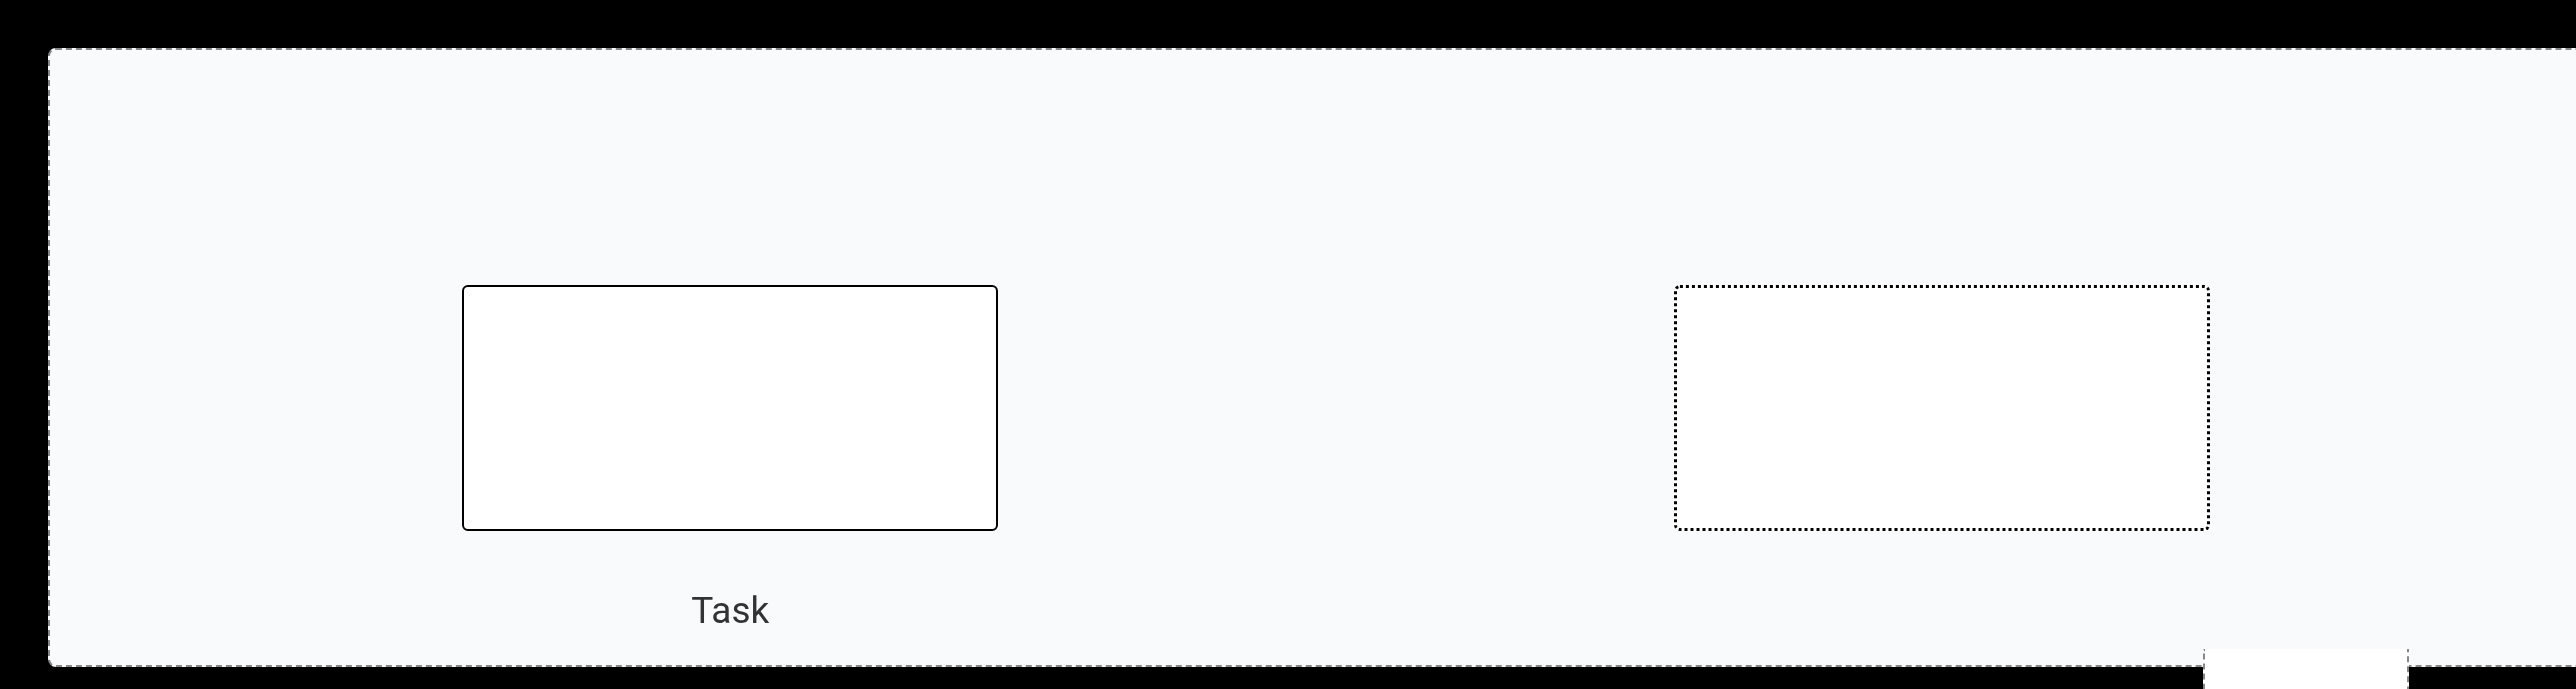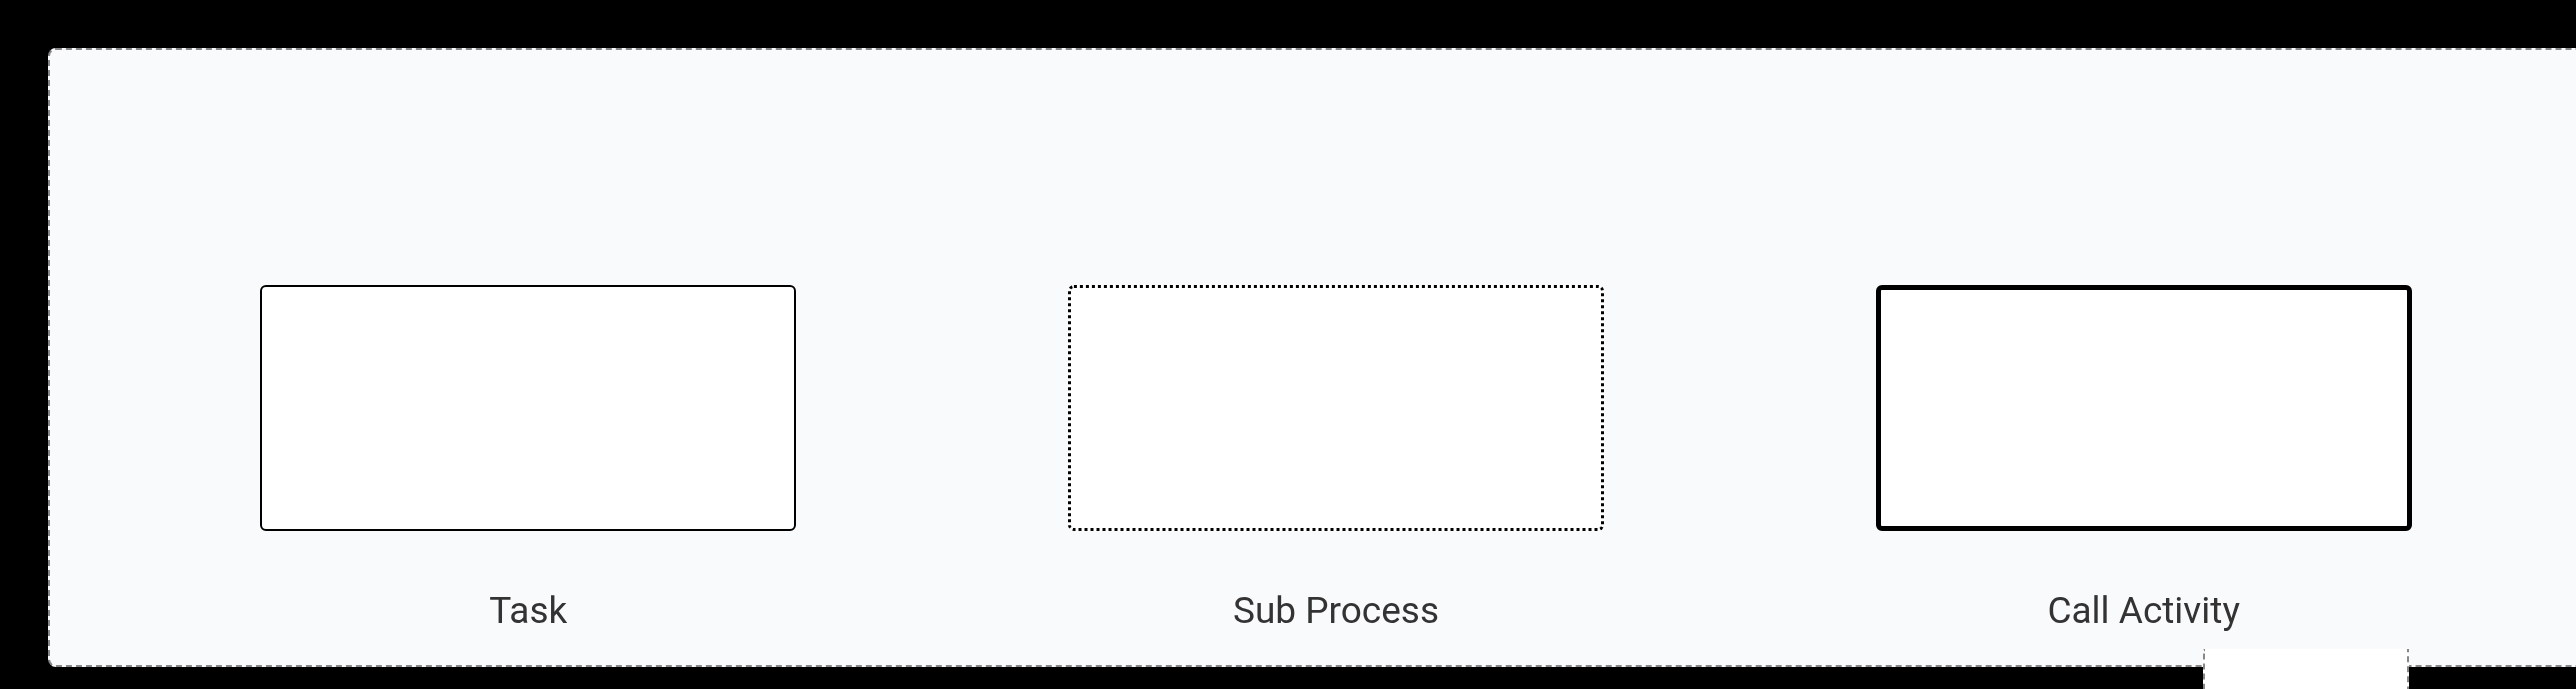--- a/index.html
+++ b/index.html
@@ -89,22 +89,17 @@
 <body>
 
 <div class="outer-container">
   <div class="shapes-row">
     <div class="shape-group">
       <div class="shape-box task-box"></div>
       <div class="shape-label">Task</div>
     </div>
     <div class="shape-group">
       <div class="shape-box subprocess-box"></div>
-      <div class="shape-label">Sub Process</div>
-    </div>
-    <div class="shape-group">
-      <div class="shape-box callactivity-box"></div>
-      <div class="shape-label">Call Activity</div>
     </div>
   </div>
   <div class="tab-notch"></div>
 </div>
 
 
 </body></html>

